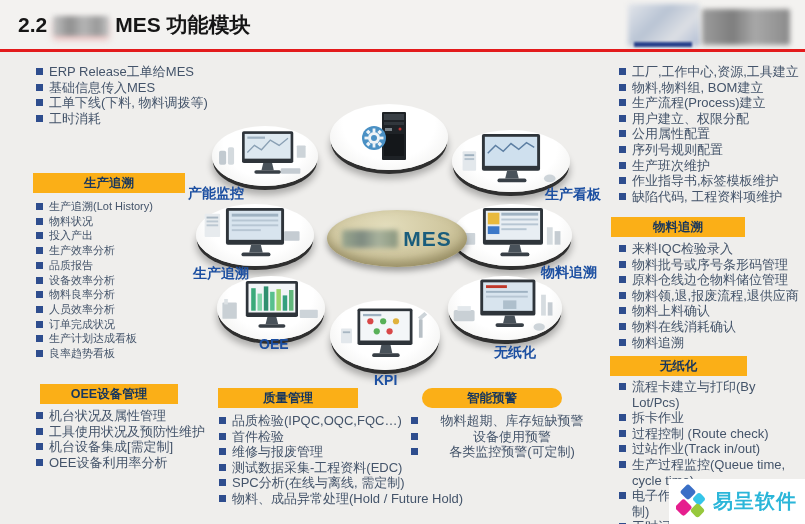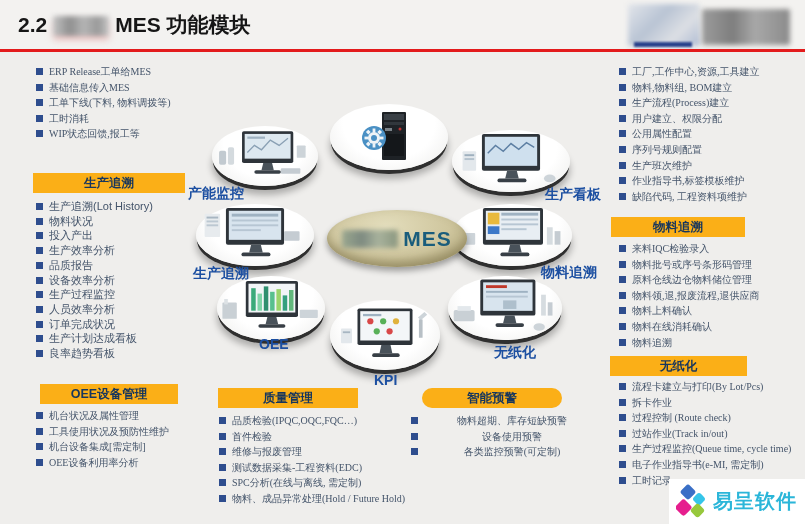--- a/index.html
+++ b/index.html
@@ -12,21 +12,21 @@
   .redact{filter:blur(2.5px);border-radius:2px;background:linear-gradient(90deg,#c3c3c3,#8f8f8f 30%,#b5b5b5 55%,#999 80%,#c6c6c6);}
   .t-redact{width:56px;height:20px;margin-top:2px;box-shadow:0 4px 5px rgba(226,148,148,.55);}
   .hdr-logo1{position:absolute;left:628px;top:4px;width:72px;height:42px;background:linear-gradient(135deg,#e2e5ea,#b9c4d4 40%,#dcdfe4 70%,#aebbd2);}
   .hdr-logo2{position:absolute;left:702px;top:9px;width:88px;height:36px;background:linear-gradient(90deg,#9c9c9c,#7e7e7e 35%,#a8a8a8 60%,#8b8b8b);}
   .hdr-dash{position:absolute;left:634px;top:42px;width:58px;height:5px;background:#27408b;filter:blur(1px);}
   
   ul.blist{list-style:none;margin:0;padding:0;position:absolute;color:#44546a;}
   ul.blist li{position:relative;padding-left:14px;white-space:nowrap;}
   ul.blist li:before{content:"";position:absolute;left:1px;top:4px;width:7px;height:7px;background:#2e4d8e;}
   ul.wrap li{white-space:normal;}
-  .fs11{font-size:10px;line-height:15.6px;font-family:Liberation Serif, serif;}
+  .fs11{font-size:13px;line-height:15.6px;}
   .fs11 li{margin-bottom:0;}
   .tight{font-size:11px;line-height:14.7px;}
   
   .ybar{position:absolute;background:#fbaf17;color:#17365d;font-size:12.5px;font-weight:bold;text-align:center;line-height:20px;height:20px;}
   
   .node{position:absolute;border-radius:50%;background:radial-gradient(ellipse at 50% 28%,#ffffff 55%,#f4f4f3 80%,#e9e9e8);box-shadow:0 5px 0 -1px #2f2f2f,0 9px 7px rgba(0,0,0,.28);}
   .node svg{position:absolute;left:0;top:0;width:100%;height:100%;}
   .node-label{position:absolute;font-weight:bold;color:#1c4fa1;font-size:14px;white-space:nowrap;}
   .center-node{position:absolute;border-radius:50%;background:radial-gradient(ellipse at 42% 28%,#e3ddbc,#cfc69e 55%,#a2986c);box-shadow:0 4px 6px rgba(0,0,0,.35), inset 0 -6px 10px rgba(120,110,70,.5);display:flex;align-items:center;justify-content:center;gap:5px;}
   .c-redact{width:56px;height:18px;background:linear-gradient(90deg,#9aa78f,#7d8a80 35%,#a8b29c 65%,#8a967f);}
@@ -50,31 +50,30 @@
     <div class="hdr-logo2 redact"></div>
     <div class="hdr-dash"></div>
   </div>
   <div class="redline"></div>
 
   <ul class="blist fs11" style="left:35px;top:64px;width:180px;">
       <li>ERP Release工单给MES</li>
       <li>基础信息传入MES</li>
       <li>工单下线(下料, 物料调拨等)</li>
       <li>工时消耗</li>
-      <li>WIP状态回馈,报工等</li>
     </ul>
   <div class="ybar" style="left:33px;top:173px;width:152px;">生产追溯</div>
   <ul class="blist tight" style="left:35px;top:199px;width:180px;">
       <li>生产追溯(Lot History)</li>
       <li>物料状况</li>
       <li>投入产出</li>
       <li>生产效率分析</li>
       <li>品质报告</li>
       <li>设备效率分析</li>
-      <li>生产过程监控</li>
+      <li>物料良率分析</li>
       <li>人员效率分析</li>
       <li>订单完成状况</li>
       <li>生产计划达成看板</li>
       <li>良率趋势看板</li>
     </ul>
   <div class="ybar" style="left:40px;top:384px;width:138px;">OEE设备管理</div>
   <ul class="blist fs11" style="left:35px;top:408px;width:195px;">
       <li>机台状况及属性管理</li>
       <li>工具使用状况及预防性维护</li>
       <li>机台设备集成[需定制]</li>

